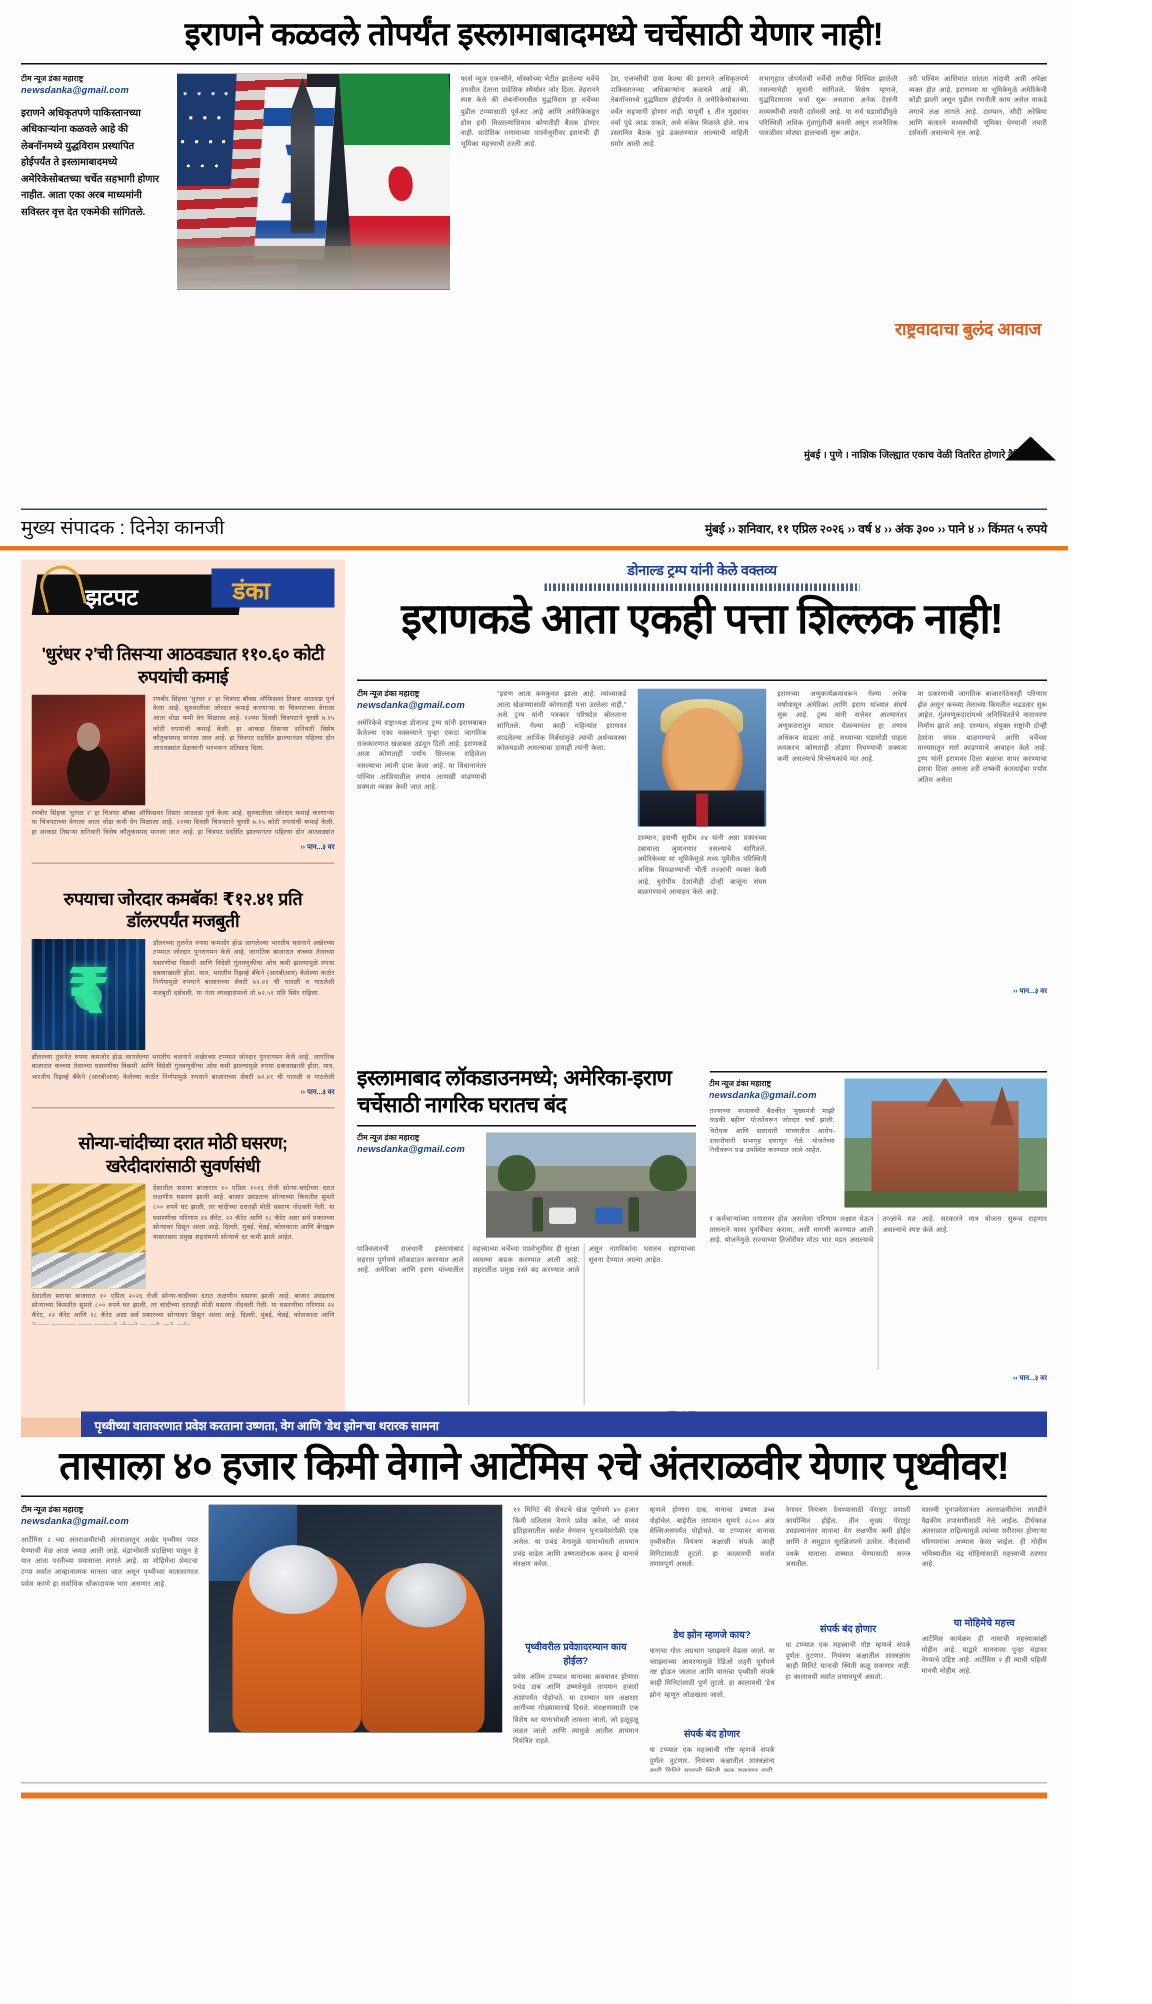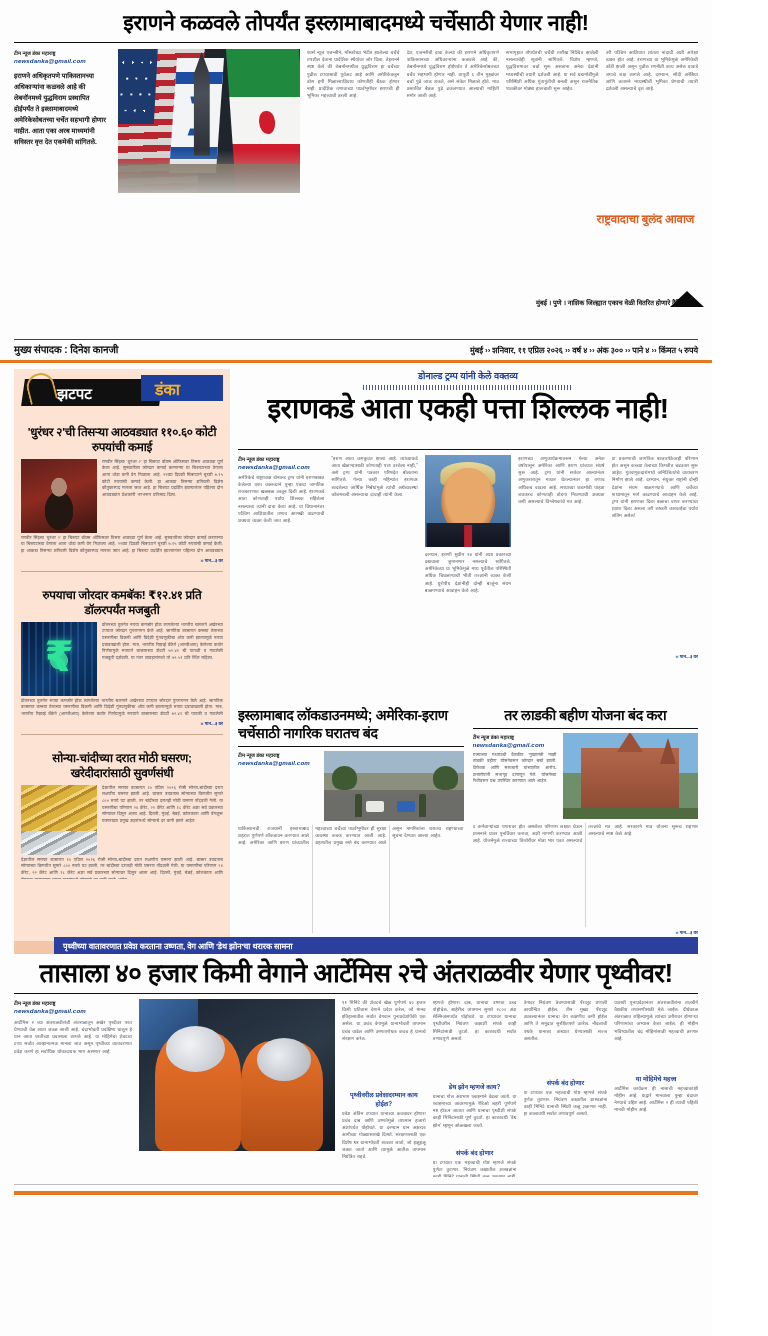--- a/index.html
+++ b/index.html
@@ -200,21 +200,21 @@
     width: 0; height: 0;
     border-left: 17px solid transparent;
     border-right: 17px solid transparent;
     border-bottom: 16px solid #0a0a0a;
   }
   .mast-line { height: 1.2px; background: #2b3f7a; margin: 6px 14px 0 14px; }
   .mast-bottom {
     display: flex; justify-content: space-between; align-items: center;
     padding: 2px 14px 0 14px;
   }
-  .editor { font-size: 10px; font-weight: bold; color: #111; letter-spacing:-.1px; }
+  .editor { font-size: 13px; font-weight: normal; color: #111; letter-spacing:-.1px; }
   .issue  { font-size: 8px; font-weight: bold; color: #111; letter-spacing:-.1px; }
   .mast-line2 { height: 2.6px; background: #e8761d; margin: 4px 0 0 0; }
 
   
   .main {
     display: grid;
     grid-template-columns: 216px 1fr;
     gap: 8px;
     padding: 6px 14px 0 14px;
     height: 570px;
@@ -651,21 +651,20 @@
               <div class="soldier" style="left:22%;"></div>
               <div class="soldier" style="left:68%;"></div>
             </div>
           </div>
           <div class="blur-body three-col" style="height:108px;margin-top:4px;">पाकिस्तानची राजधानी इस्लामाबाद शहरात पूर्णपणे लॉकडाउन करण्यात आले आहे. अमेरिका आणि इराण यांच्यातील महत्त्वाच्या चर्चेच्या पार्श्वभूमीवर ही सुरक्षा व्यवस्था कडक करण्यात आली आहे. शहरातील प्रमुख रस्ते बंद करण्यात आले असून नागरिकांना घरातच राहण्याच्या सूचना देण्यात आल्या आहेत.</div>
           <div class="jump">›› पान...३ वर</div>
         </div>
 
         <div class="mb-col">
 
-          <div class="mb-head">तर लाडकी बहीण योजना बंद करा</div>
           <div class="mb-rule"></div>
           <div style="display:flex;gap:6px;">
             <div style="width:84px;flex:none;">
               <div class="byline">
                 <span>टीम न्यूज डंका महाराष्ट्र</span>
                 <span class="mail">newsdanka@gmail.com</span>
               </div>
               <div class="blur-body sm" style="height:66px;margin-top:3px;">राज्याच्या मध्यावधी बैठकीत 'मुख्यमंत्री माझी लाडकी बहीण' योजनेवरून जोरदार चर्चा झाली. विरोधक आणि सत्ताधारी यांच्यातील आरोप-प्रत्यारोपांनी सभागृह दणाणून गेले. योजनेच्या निधीवरून प्रश्न उपस्थित करण्यात आले आहेत.</div>
             </div>
             <div class="hcphoto" style="flex:1;">

